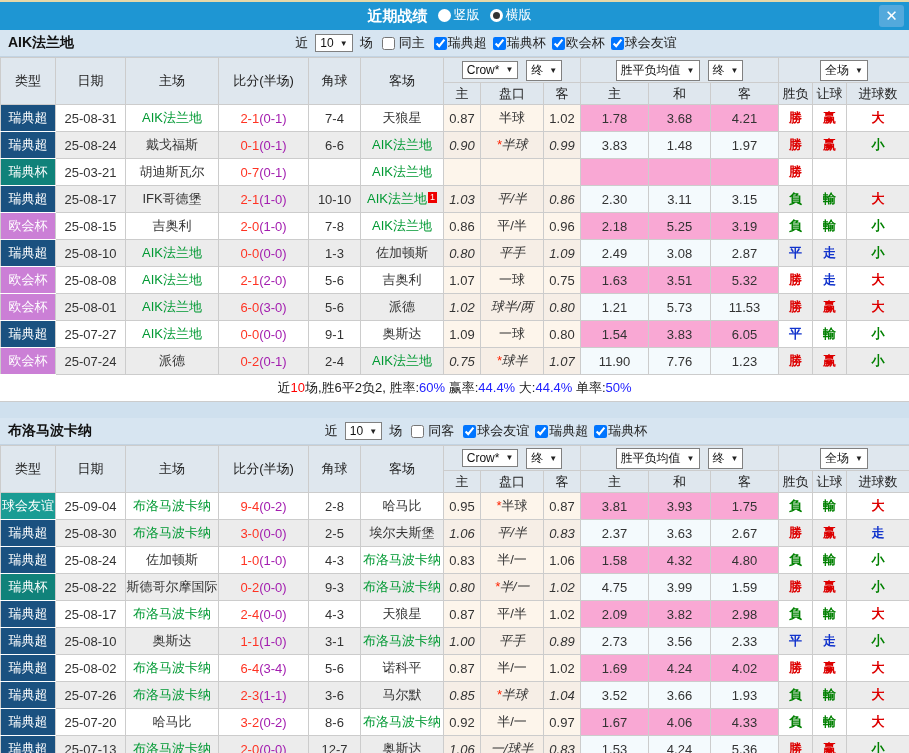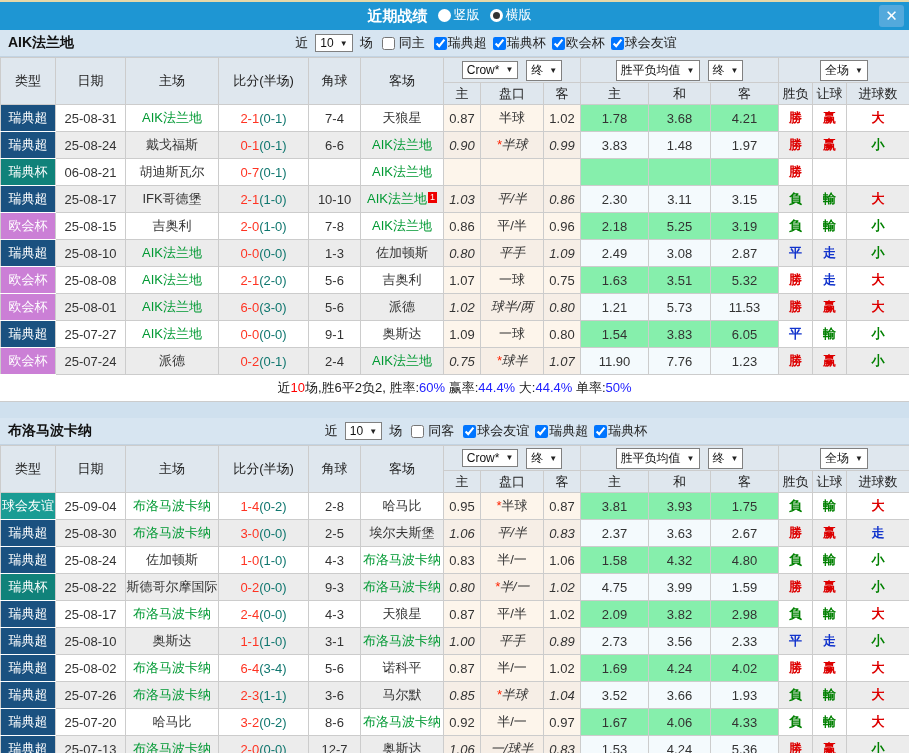--- a/index.html
+++ b/index.html
@@ -28,27 +28,27 @@
   th,td{border:1px solid #ccc;text-align:center;padding:0;overflow:hidden;white-space:nowrap;}
   thead th{background:#dfe7ee;font-weight:normal;color:#222;}
   thead tr.grp th{height:24px;}
   thead tr.sub th{height:21px;}
   tbody td{height:26px;}
   td.type{color:#fff;border-bottom:1px solid #fff;font-size:13px;}
   tr.even td.plain{background:#ececec;}
   tr.odd  td.plain{background:#fff;}
   tr.odd  td.odds{background:#fdf5eb;}
   tr.even td.odds{background:#f6eee6;font-style:italic;}
-  tr.odd  td.mean{background:#86efac;}
+  tr.odd  td.mean{background:#f9a8d4;}
   tr.even td.mean{background:#f4fafd;}
   tr.odd  td.res{background:#fff;}
   tr.even td.res{background:#ececec;}
   .focus{color:#009933;}
   .ft{color:#ff3322;}
-  .ht{color:#0f766e;margin-top:20px;}
+  .ht{color:#a21caf;margin-top:20px;}
   .star{color:#ff2200;}
   .c-red{color:#dd0000;font-weight:bold;}
   .c-green{color:#008000;font-weight:bold;}
   .c-blue{color:#1133cc;font-weight:bold;}
   .badge{display:inline-block;background:#ee0000;color:#fff;font-size:9px;line-height:11px;
          padding:0 2px;vertical-align:top;margin:2px 0 0 1px;}
   .summary-row{height:26px;line-height:26px;text-align:center;font-size:13px;background:#fff;
                border-bottom:1px solid #ccc;color:#222;}
   .separator{height:16px;background:#cfe0ee;}
 </style>
@@ -158,21 +158,21 @@
             <td class="odds">0.99</td>
             <td class="mean">3.83</td>
             <td class="mean">1.48</td>
             <td class="mean">1.97</td>
             <td class="res c-red">勝</td>
             <td class="res c-red">赢</td>
             <td class="res c-green">小</td>
           </tr>
           <tr class="odd">
             <td class="type" style="background: rgb(16, 130, 122);">瑞典杯</td>
-            <td class="plain">06-08-21</td>
+            <td class="plain">25-03-21</td>
             <td class="plain">胡迪斯瓦尔</td>
             <td class="plain"><span class="ft">0-7</span><span class="ht">(0-1)</span></td>
             <td class="plain"></td>
             <td class="plain focus">AIK法兰地</td>
             <td class="odds"></td>
             <td class="odds"></td>
             <td class="odds"></td>
             <td class="mean"></td>
             <td class="mean"></td>
             <td class="mean"></td>
@@ -359,21 +359,21 @@
             <th>胜负</th>
             <th>让球</th>
             <th>进球数</th>
           </tr>
         </thead>
         <tbody>
           <tr class="odd">
             <td class="type" style="background: rgb(26, 156, 148);">球会友谊</td>
             <td class="plain">25-09-04</td>
             <td class="plain focus">布洛马波卡纳</td>
-            <td class="plain"><span class="ft">1-4</span><span class="ht">(0-2)</span></td>
+            <td class="plain"><span class="ft">9-4</span><span class="ht">(0-2)</span></td>
             <td class="plain">2-8</td>
             <td class="plain">哈马比</td>
             <td class="odds">0.95</td>
             <td class="odds"><span class="star">*</span><span>半球</span></td>
             <td class="odds">0.87</td>
             <td class="mean">3.81</td>
             <td class="mean">3.93</td>
             <td class="mean">1.75</td>
             <td class="res c-green">負</td>
             <td class="res c-green">輸</td>

